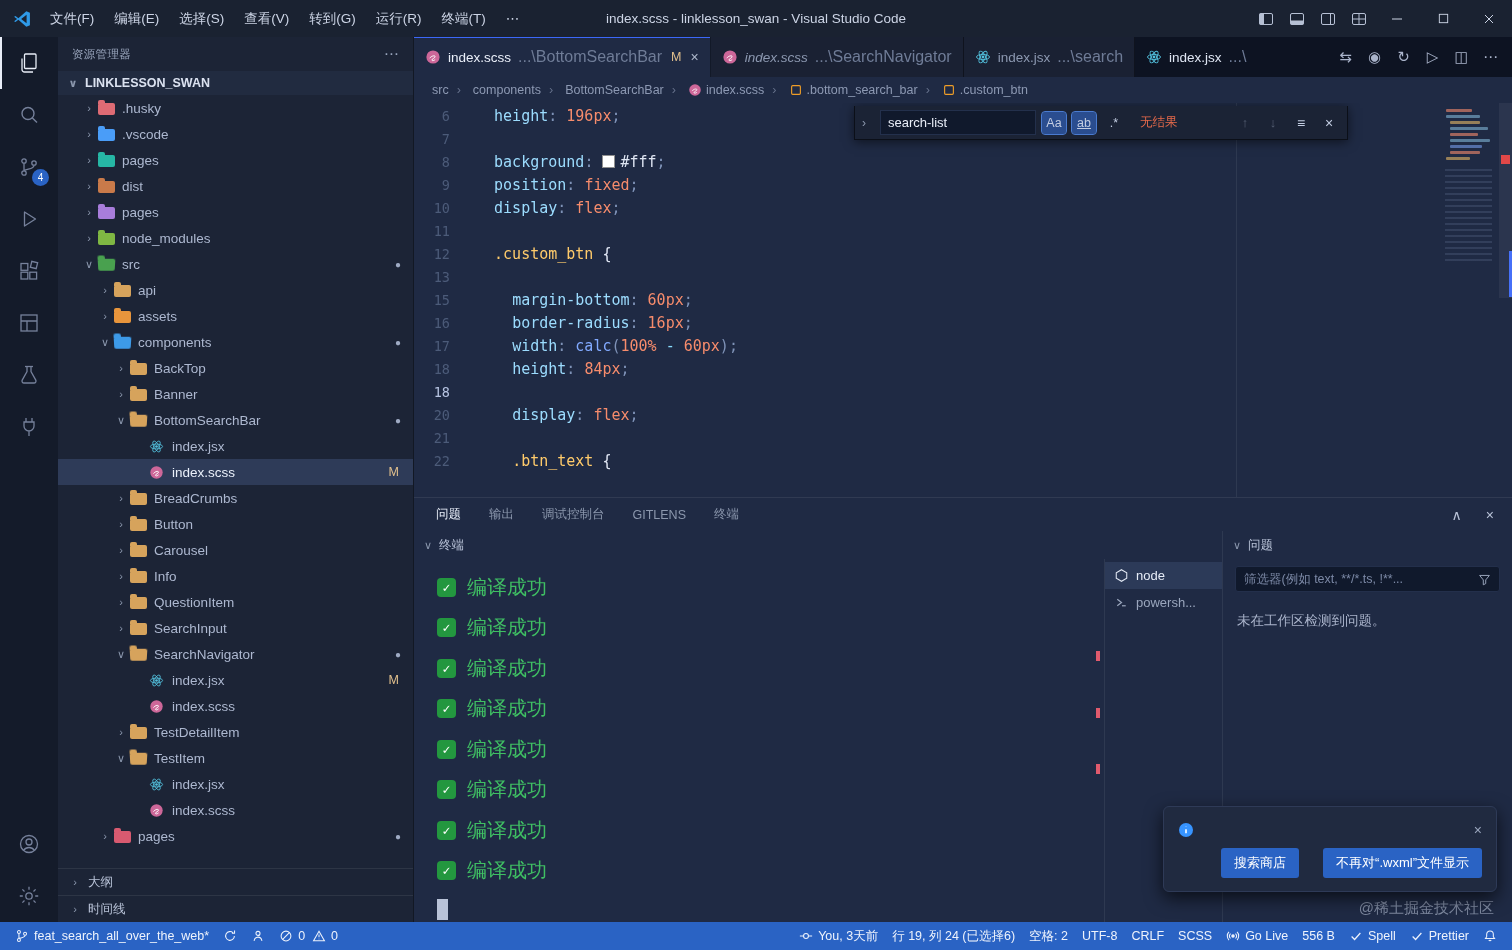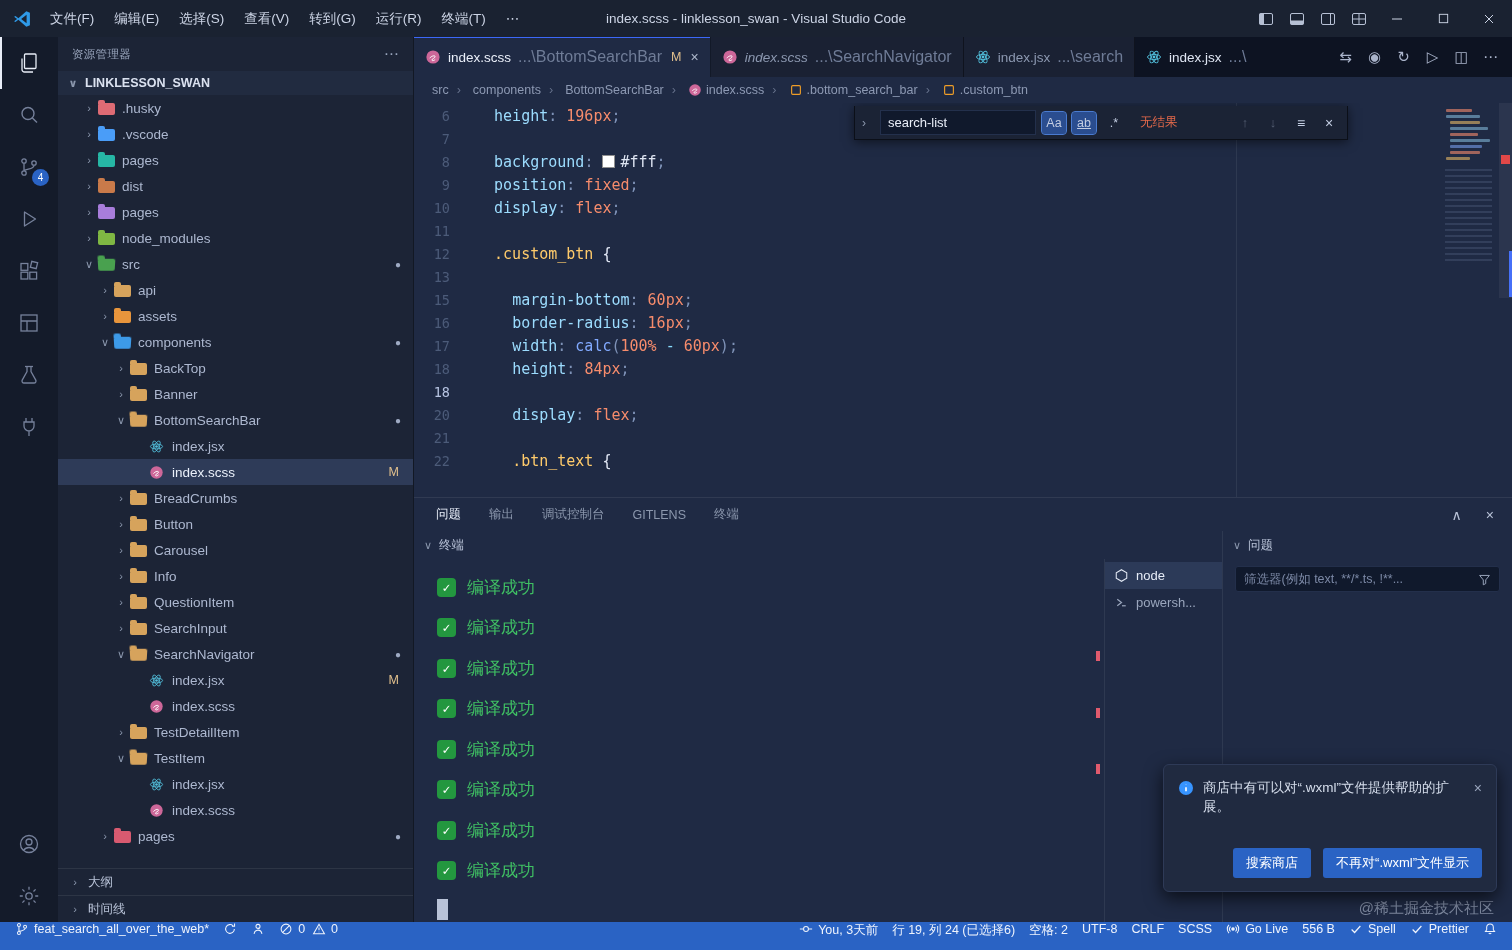--- a/index.html
+++ b/index.html
@@ -115,49 +115,49 @@
   .panel{height:425px;background:#1f2a44;border-top:1px solid #ffffff14;display:flex;flex-direction:column}
   .panel-tabs{height:33px;display:flex;align-items:center;padding-left:22px;gap:28px;font-size:12.5px;color:#8b97ad;flex:0 0 33px}
   .panel-tab{height:100%;display:flex;align-items:center}
   .panel-tab.active{color:#e6ecf7}
   .pt-actions{margin-left:auto;display:flex;gap:24px;color:#b9c3d8;font-size:14px;margin-right:18px}
   .panel-body{flex:1;display:flex;min-height:0}
   .panel-left{flex:1;display:flex;flex-direction:column;min-width:0}
   .sec-header{height:28px;flex:0 0 28px;display:flex;align-items:center;gap:7px;padding-left:10px;font-size:12.5px;color:#b9c3d8}
   .sec-chev{color:#8b97ad;font-size:11px}
   .panel-left-body{flex:1;display:flex;min-height:0}
-  .term-out{flex:1;padding:8px 0 0 23px;font-family:"DejaVu Sans Mono","Liberation Mono",monospace;font-size:17px;position:relative;min-width:0}
+  .term-out{flex:1;padding:8px 0 0 23px;font-family:"DejaVu Sans Mono","Liberation Mono",monospace;font-size:20px;position:relative;min-width:0}
   .term-line{height:40.5px;display:flex;align-items:center;gap:11px}
   .chk{width:19px;height:19px;background:#23973f;border-radius:4px;color:#fff;display:flex;align-items:center;justify-content:center;font-size:13px;flex:0 0 19px}
   .chk::before{content:"✓"}
   .term-text{color:#3fbf63}
   .term-cursor{width:11px;height:21px;background:#b9c3d8;margin-top:8px}
   .term-mark{position:absolute;right:4px;width:4px;height:10px;background:#e05a6d}
   .term-profiles{width:118px;flex:0 0 118px;border-left:1px solid #ffffff12;padding-top:3px}
   .profile-row{height:27px;display:flex;align-items:center;gap:7px;padding:0 9px;color:#9aa6bd;font-size:13px;white-space:nowrap;overflow:hidden}
   .profile-row.active{background:#2c3a58;color:#e6ecf7}
   .profile-row .sicon{width:15px;height:15px}
   .panel-right{width:290px;flex:0 0 290px;border-left:1px solid #ffffff12;display:flex;flex-direction:column}
   .filter-box{margin:7px 12px 0;height:26px;background:#10192c;border:1px solid #232f4b;border-radius:3px;display:flex;align-items:center;padding:0 8px;color:#7c89a6;font-size:12.5px;white-space:nowrap;overflow:hidden}
   .funnel{margin-left:auto;color:#9aa6bd}
   .problems-msg{padding:20px 14px;color:#aab4cb;font-size:13.5px}
 
   
   .statusbar{height:28px;background:#2a63c4;display:flex;align-items:center;color:#eef3fc;font-size:12.5px;padding:0 8px;position:relative;z-index:30}
-  .sb-item{display:flex;gap:5px;padding:0 7px;height:100%;white-space:nowrap}
+  .sb-item{display:flex;align-items:center;gap:5px;padding:0 7px;height:100%;white-space:nowrap}
   .sb-item .sicon{width:14px;height:14px}
   .sb-item.tight{padding-left:0}
   .sb-right{margin-left:auto;display:flex;height:100%}
 
   
   .notification{position:absolute;right:15px;bottom:58px;width:334px;background:#202a40;border:1px solid #2e3a57;box-shadow:0 6px 18px #000000aa;border-radius:6px;padding:13px 14px;z-index:25}
   .notif-row{display:flex;gap:9px;font-size:13.5px;color:#d6deec;line-height:1.45}
   .notif-row .sicon{margin-top:2px}
   .notif-close{margin-left:auto;color:#9aa6bd;font-size:14px}
-  .notif-actions{display:flex;justify-content:flex-end;gap:12px;margin-top:31px}
+  .notif-actions{display:flex;justify-content:flex-end;gap:24px;margin-top:8px}
   .notif-btn{background:#2a63c4;color:#fff;border-radius:3px;padding:6px 13px;font-size:13px;border:none;white-space:nowrap}
 
   .watermark{position:absolute;right:18px;bottom:32px;color:#7e89a0;font-size:15px;z-index:24}
 </style>
 </head>
 <body>
 
 <div class="titlebar">
   <span class="vslogo sicon">
     <svg viewBox="0 0 24 24">
@@ -891,20 +891,21 @@
             <span>问题</span>
           </div>
           <div class="filter-box">
             <span>筛选器(例如 text, **/*.ts, !**...</span>
             <span class="funnel">
                 <svg width="13" height="13" viewBox="0 0 16 16" fill="none" stroke="currentColor" stroke-width="1.2">
                   <path d="M2 3h12L9.5 8.5V13l-3 1.5V8.5z"></path>
                 </svg>
               </span>
           </div>
+          <div class="problems-msg">未在工作区检测到问题。</div>
         </div>
       </div>
     </div>
 
   </div>
 </div>
 
 <div class="statusbar">
   <div style="display:flex;height:100%">
 
@@ -1043,21 +1044,20 @@
 </div>
 
 <div class="notification">
   <div class="notif-row">
     <span class="sicon">
         <svg viewBox="0 0 16 16">
           <circle cx="8" cy="8" r="7" fill="#3794ff"></circle>
           <path d="M8 7.2v4M8 4.5v.3" stroke="#fff" stroke-width="1.6"></path>
         </svg>
       </span>
-    <span>商店中有可以对“.wxml”文件提供帮助的扩展。</span>
     <span class="notif-close">×</span>
   </div>
   <div class="notif-actions">
     <button class="notif-btn">搜索商店</button>
     <button class="notif-btn">不再对“.wxml”文件显示</button>
   </div>
 </div>
 
 <div class="watermark">@稀土掘金技术社区</div>
 

